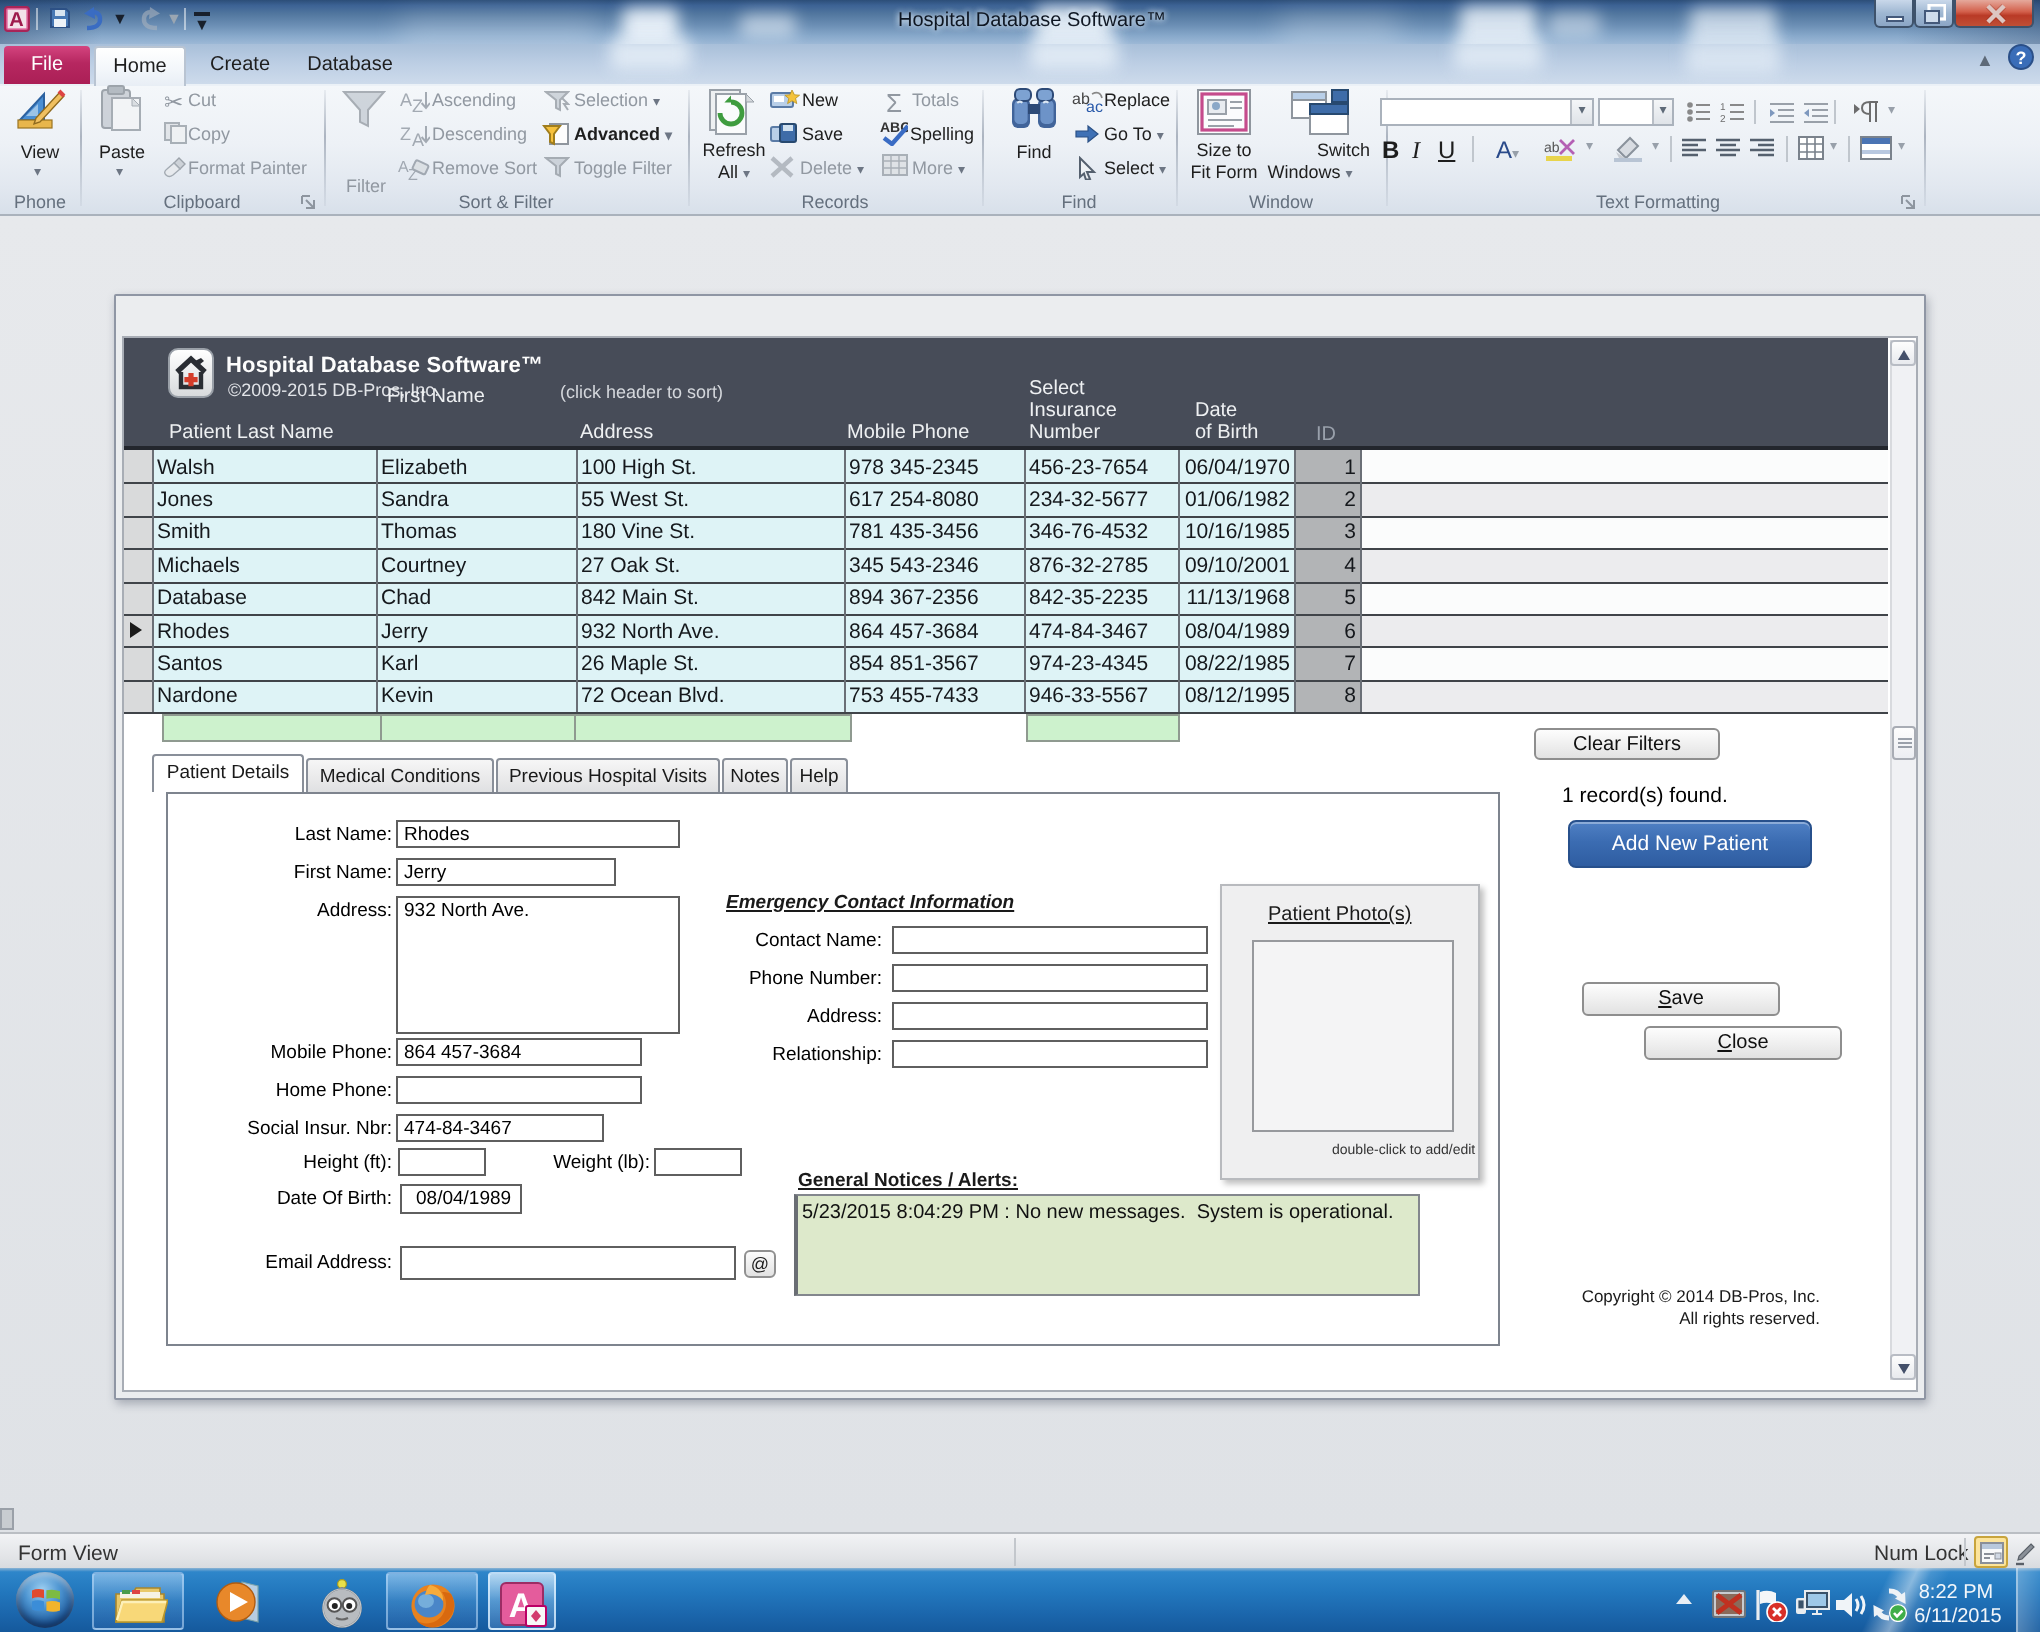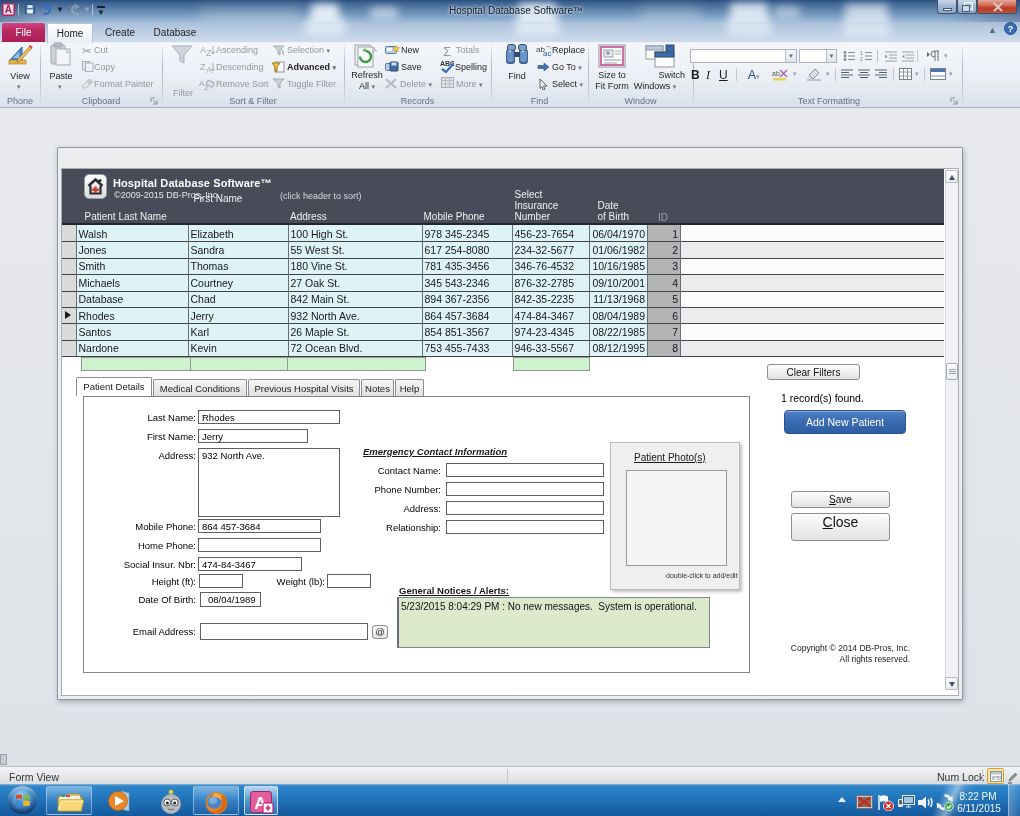--- a/index.html
+++ b/index.html
@@ -535,21 +535,21 @@
   <div class="tx" style="left:604px;top:403px;font-size:7px;color:#333">double-click to add/edit</div>
 
   <div class="tx" style="left:337px;top:416.5px;font-size:9.5px;font-weight:bold;text-decoration:underline;color:#1a1a1a">General Notices / Alerts:</div>
   <div class="abs" style="left:335px;top:428px;width:313px;height:51px;background:#dde9cb;border:1px solid #83878d;border-left:2px solid #6a6e74"></div>
   <div class="tx" style="left:339px;top:431.5px;font-size:10px;color:#111">5/23/2015 8:04:29 PM : No new messages.&nbsp; System is operational.</div>
 
   <div class="btngray" style="left:705px;top:194.5px;width:93px;height:16px;font-size:10px;line-height:15px">Clear Filters</div>
   <div class="tx" style="left:719px;top:223.5px;font-size:10.5px;color:#000">1 record(s) found.</div>
   <div class="btnblue" style="left:722px;top:241px;width:122px;height:24px;font-size:10.5px;line-height:23px">Add New Patient</div>
   <div class="btngray" style="left:729px;top:322px;width:99px;height:16.5px;font-size:10px;line-height:15px"><span style="text-decoration:underline">S</span>ave</div>
-  <div class="btngray" style="left:729px;top:344px;width:99px;height:28px;font-size:14px;line-height:16px"><span style="text-decoration:underline">C</span>lose</div>
+  <div class="btngray" style="left:760px;top:344px;width:99px;height:17px;font-size:10px;line-height:16px"><span style="text-decoration:underline">C</span>lose</div>
   <div class="tx" style="left:698px;top:474.5px;width:150px;text-align:right;font-size:8.5px;color:#1a1a1a">Copyright © 2014 DB-Pros, Inc.</div>
   <div class="tx" style="left:698px;top:486px;width:150px;text-align:right;font-size:8.5px;color:#1a1a1a">All rights reserved.</div>
 
   <div id="vsb"></div>
   <div class="sbtn" style="top:1px;left:883px">
           <div class="abs" style="left:3px;top:4px;width:0;height:0;border-bottom:5px solid #44506a;border-left:3.5px solid transparent;border-right:3.5px solid transparent"></div>
         </div>
   <div class="sbtn" style="top:508px;left:883px">
           <div class="abs" style="left:3px;top:4px;width:0;height:0;border-top:5px solid #44506a;border-left:3.5px solid transparent;border-right:3.5px solid transparent"></div>
         </div>

